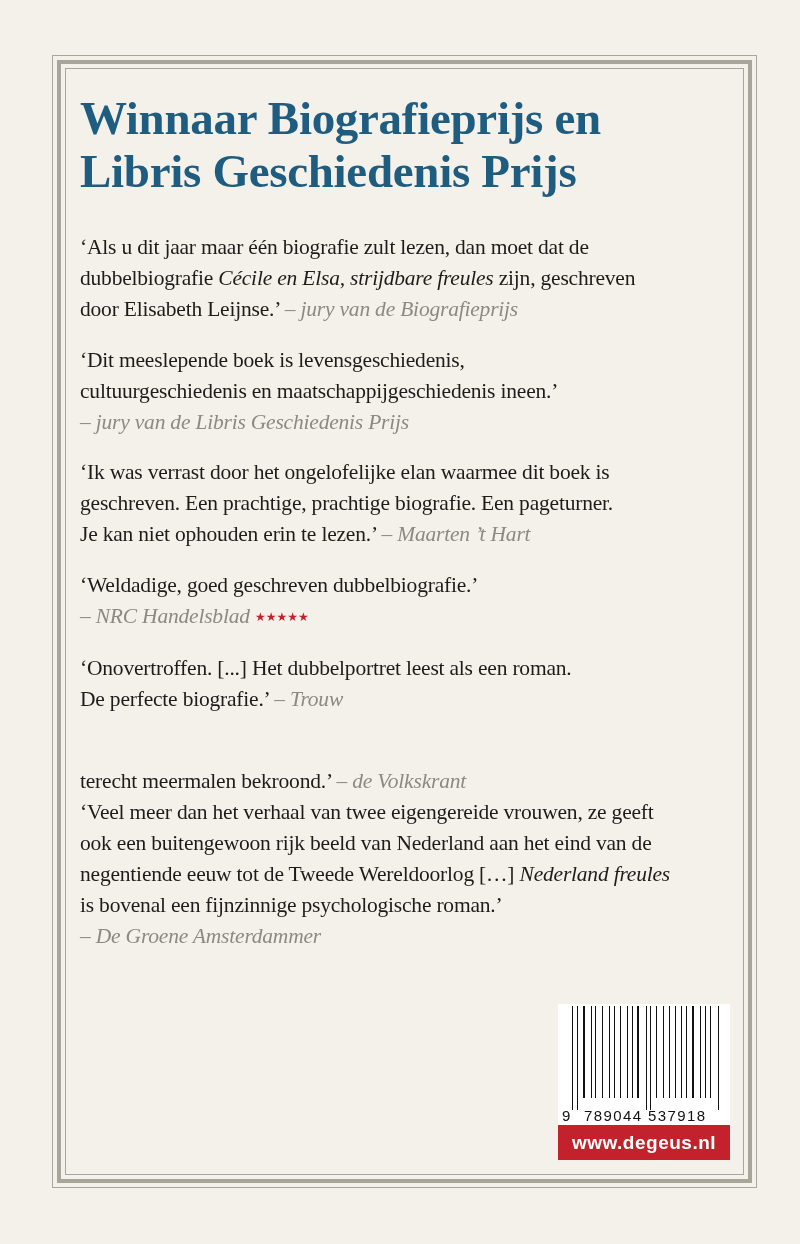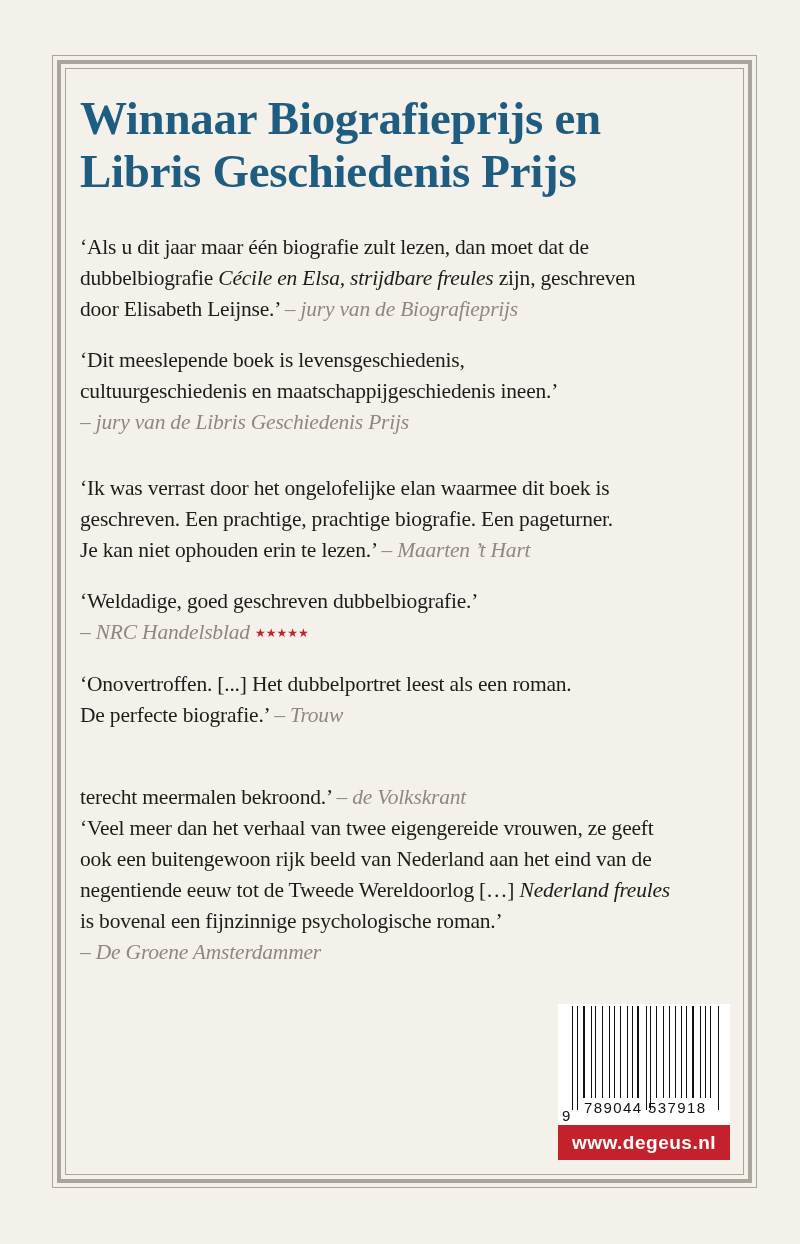--- a/index.html
+++ b/index.html
@@ -17,21 +17,21 @@
   .quote i { font-style:italic; }
   .src { font-style:italic; color:#8d8980; }
   .stars { color:#c3212b; font-size:12px; letter-spacing:0; font-style:normal; vertical-align:2px; }
   .barcode { position:absolute; left:558px; top:1004px; width:172px; height:121px; background:#fff; }
   .bars { position:absolute; left:14px; top:2px; width:150px; height:100px; display:flex; align-items:flex-start; }
   .bars span { display:block; height:92px; background:#111; }
   .bars span.tall { height:104px; }
   .isbn { position:absolute; left:0; bottom:1px; width:172px; font-family:"Liberation Sans","DejaVu Sans",sans-serif;
           font-size:15px; color:#111; letter-spacing:1px; padding-left:2px; }
   .isbn .first { position:absolute; left:4px; bottom:0; }
-  .isbn .rest { position:absolute; left:26px; bottom:8px; letter-spacing:1.4px; }
+  .isbn .rest { position:absolute; left:26px; bottom:0; letter-spacing:1.4px; }
   .url-bar { position:absolute; left:558px; top:1125px; width:172px; height:35px; background:#c3212b;
              color:#fff; font-family:"Liberation Sans","DejaVu Sans",sans-serif; font-weight:bold;
              font-size:19px; line-height:35px; text-align:center; letter-spacing:0.5px; }
 </style>
 </head>
 <body>
 
 <div class="frame-outer"></div>
 <div class="frame-mid"></div>
 <div class="frame-inner"></div>
@@ -47,21 +47,21 @@
     <span>dubbelbiografie </span><i>Cécile en Elsa, strijdbare freules</i><span> zijn, geschreven</span><br>
     <span>door Elisabeth Leijnse.’ </span><span class="src">– jury van de Biografieprijs</span>
   </p>
 
   <p class="quote" style="margin-top:20px">
     <span>‘Dit meeslepende boek is levensgeschiedenis,</span><br>
     <span>cultuurgeschiedenis en maatschappijgeschiedenis ineen.’</span><br>
     <span class="src">– jury van de Libris Geschiedenis Prijs</span>
   </p>
 
-  <p class="quote" style="margin-top:35px">
+  <p class="quote" style="margin-top:19px">
     <span>‘Ik was verrast door het ongelofelijke elan waarmee dit boek is</span><br>
     <span>geschreven. Een prachtige, prachtige biografie. Een pageturner.</span><br>
     <span>Je kan niet ophouden erin te lezen.’ </span><span class="src">– Maarten ’t Hart</span>
   </p>
 
   <p class="quote" style="margin-top:20px">
     <span>‘Weldadige, goed geschreven dubbelbiografie.’</span><br>
     <span class="src">– NRC Handelsblad</span> <span class="stars">★★★★★</span>
   </p>
 

